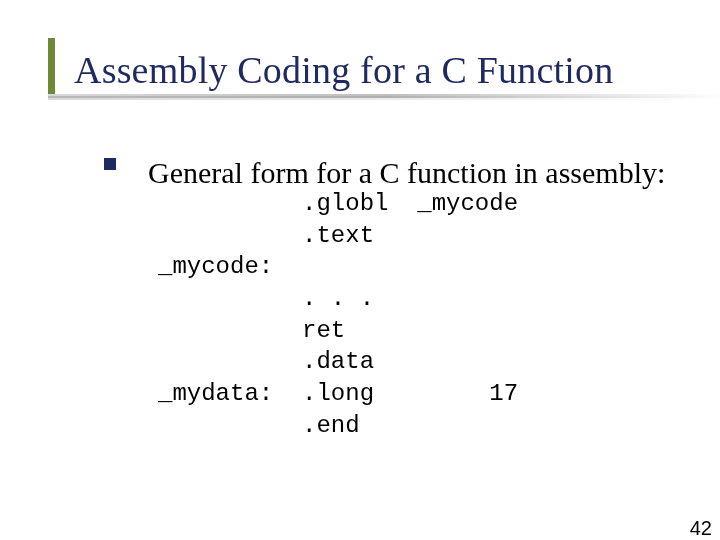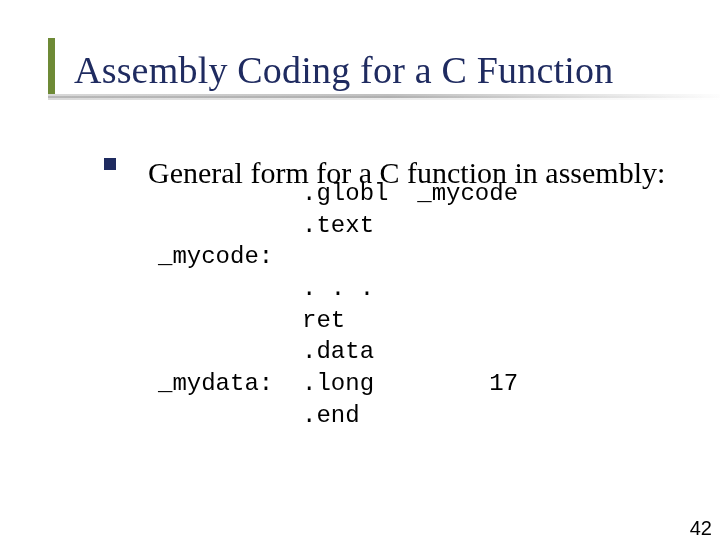--- a/index.html
+++ b/index.html
@@ -6,21 +6,21 @@
   html, body { width: 720px; height: 540px; background: #fff; font-family: "Times New Roman", Times, serif; overflow: hidden; }
   .slide { position: relative; width: 720px; height: 540px; }
   .accent-bar { position: absolute; left: 20px; top: 10px; width: 7px; height: 58px; background: #6e8a36; }
   .title { position: absolute; left: 44px; top: 18px; font-size: 38px; color: #1f2b60; font-weight: 400; letter-spacing: 0.2px; }
   .title-underline { position: absolute; left: 20px; top: 66px; width: 680px; height: 2px; background: linear-gradient(to right, #d8d8d8 0%, #bfbfbf 50%, rgba(255,255,255,0) 100%); }
   .title-shadow { position: absolute; left: 20px; top: 68px; width: 680px; height: 2px; background: linear-gradient(to right, rgba(0,0,0,0.15) 0%, rgba(0,0,0,0.08) 50%, rgba(255,255,255,0) 100%); }
   .body { position: absolute; left: 60px; top: 108px; width: 640px; }
   .bullet-row { display: flex; align-items: flex-start; gap: 18px; }
   .bullet { width: 12px; height: 12px; background: #1f2b60; margin-top: 12px; flex: none; }
   .bullet-text { font-size: 30px; color: #000; line-height: 1.25; }
-  .code-block { position: absolute; left: 120px; top: 148px; font-family: "Courier New", Courier, monospace; font-size: 24px; color: #000; white-space: pre; line-height: 1.32; }
+  .code-block { position: absolute; left: 120px; top: 158px; font-family: "Courier New", Courier, monospace; font-size: 24px; color: #000; white-space: pre; line-height: 1.32; }
   .page-num { position: absolute; right: 22px; bottom: 14px; font-family: Arial, sans-serif; font-size: 20px; color: #000; }
 </style>
 </head>
 <body>
 
 <div class="slide">
   <div class="accent-bar"></div>
   <div class="title">Assembly Coding for a C Function</div>
   <div class="title-underline"></div>
   <div class="title-shadow"></div>

